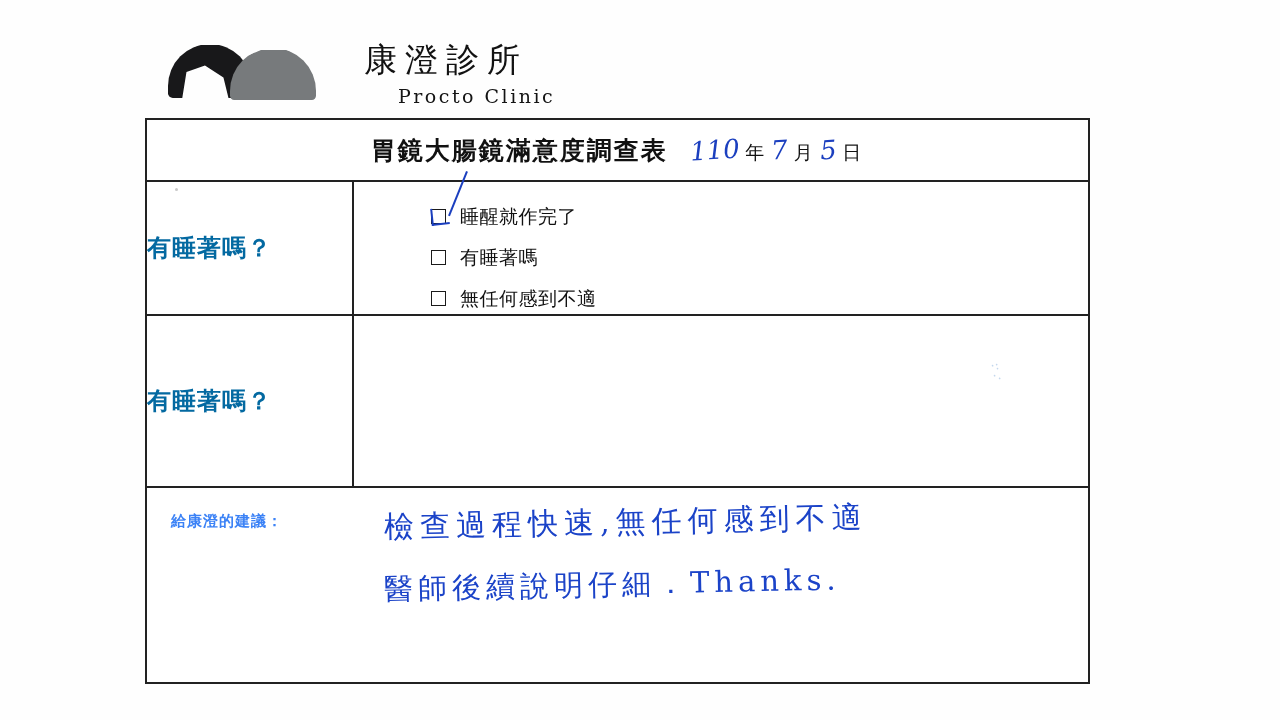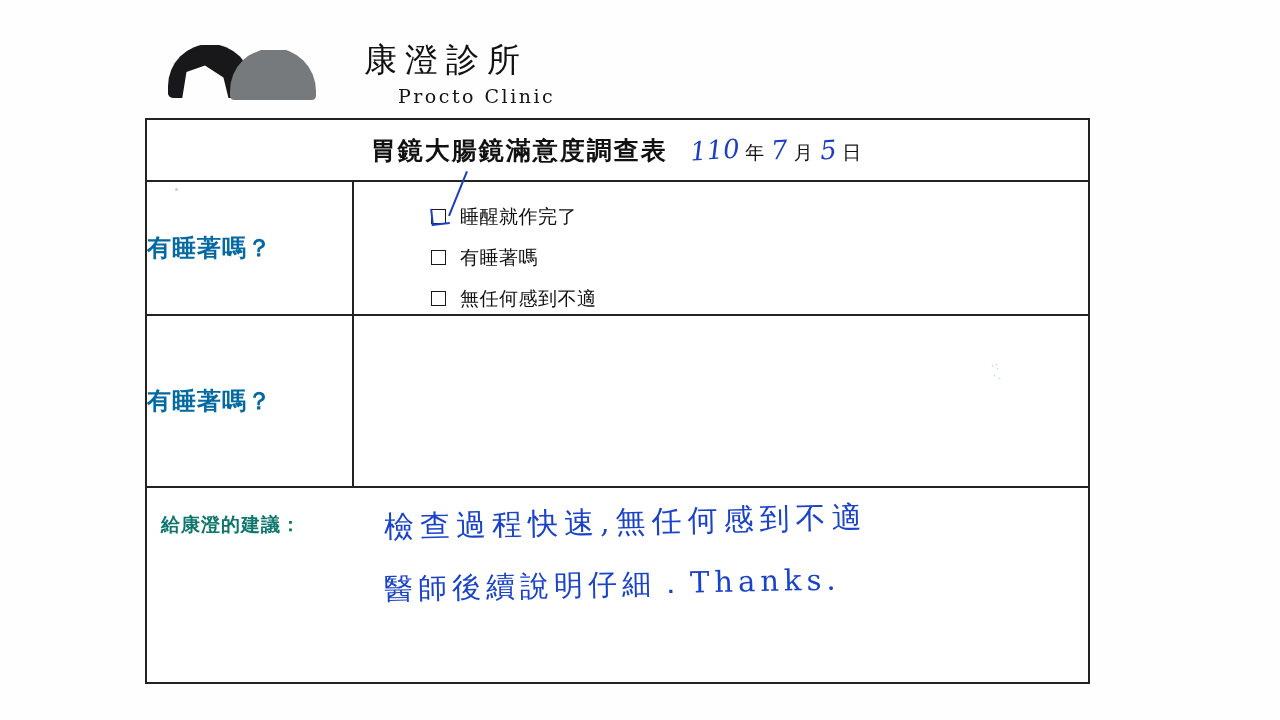--- a/index.html
+++ b/index.html
@@ -202,26 +202,26 @@
   .comment-row {
     display: flex;
     height: 194px;
     box-sizing: border-box;
     position: relative;
   }
   .comment-label {
     width: 207px;
     flex: 0 0 207px;
     box-sizing: border-box;
-    padding-left: 14px;
+    padding-left: 24px;
     padding-top: 24px;
-    font-size: 19px;
+    font-size: 15px;
     font-weight: bold;
     letter-spacing: 1px;
-    color: #0f766e;
+    color: #3b82f6;
   }
   .comment-body {
     flex: 1 1 auto;
     position: relative;
     padding: 8px 0 0 30px;
   }
   .hand-line {
     font-family: "DejaVu Serif", serif;
     color: #1b43c8;
     font-size: 30px;

